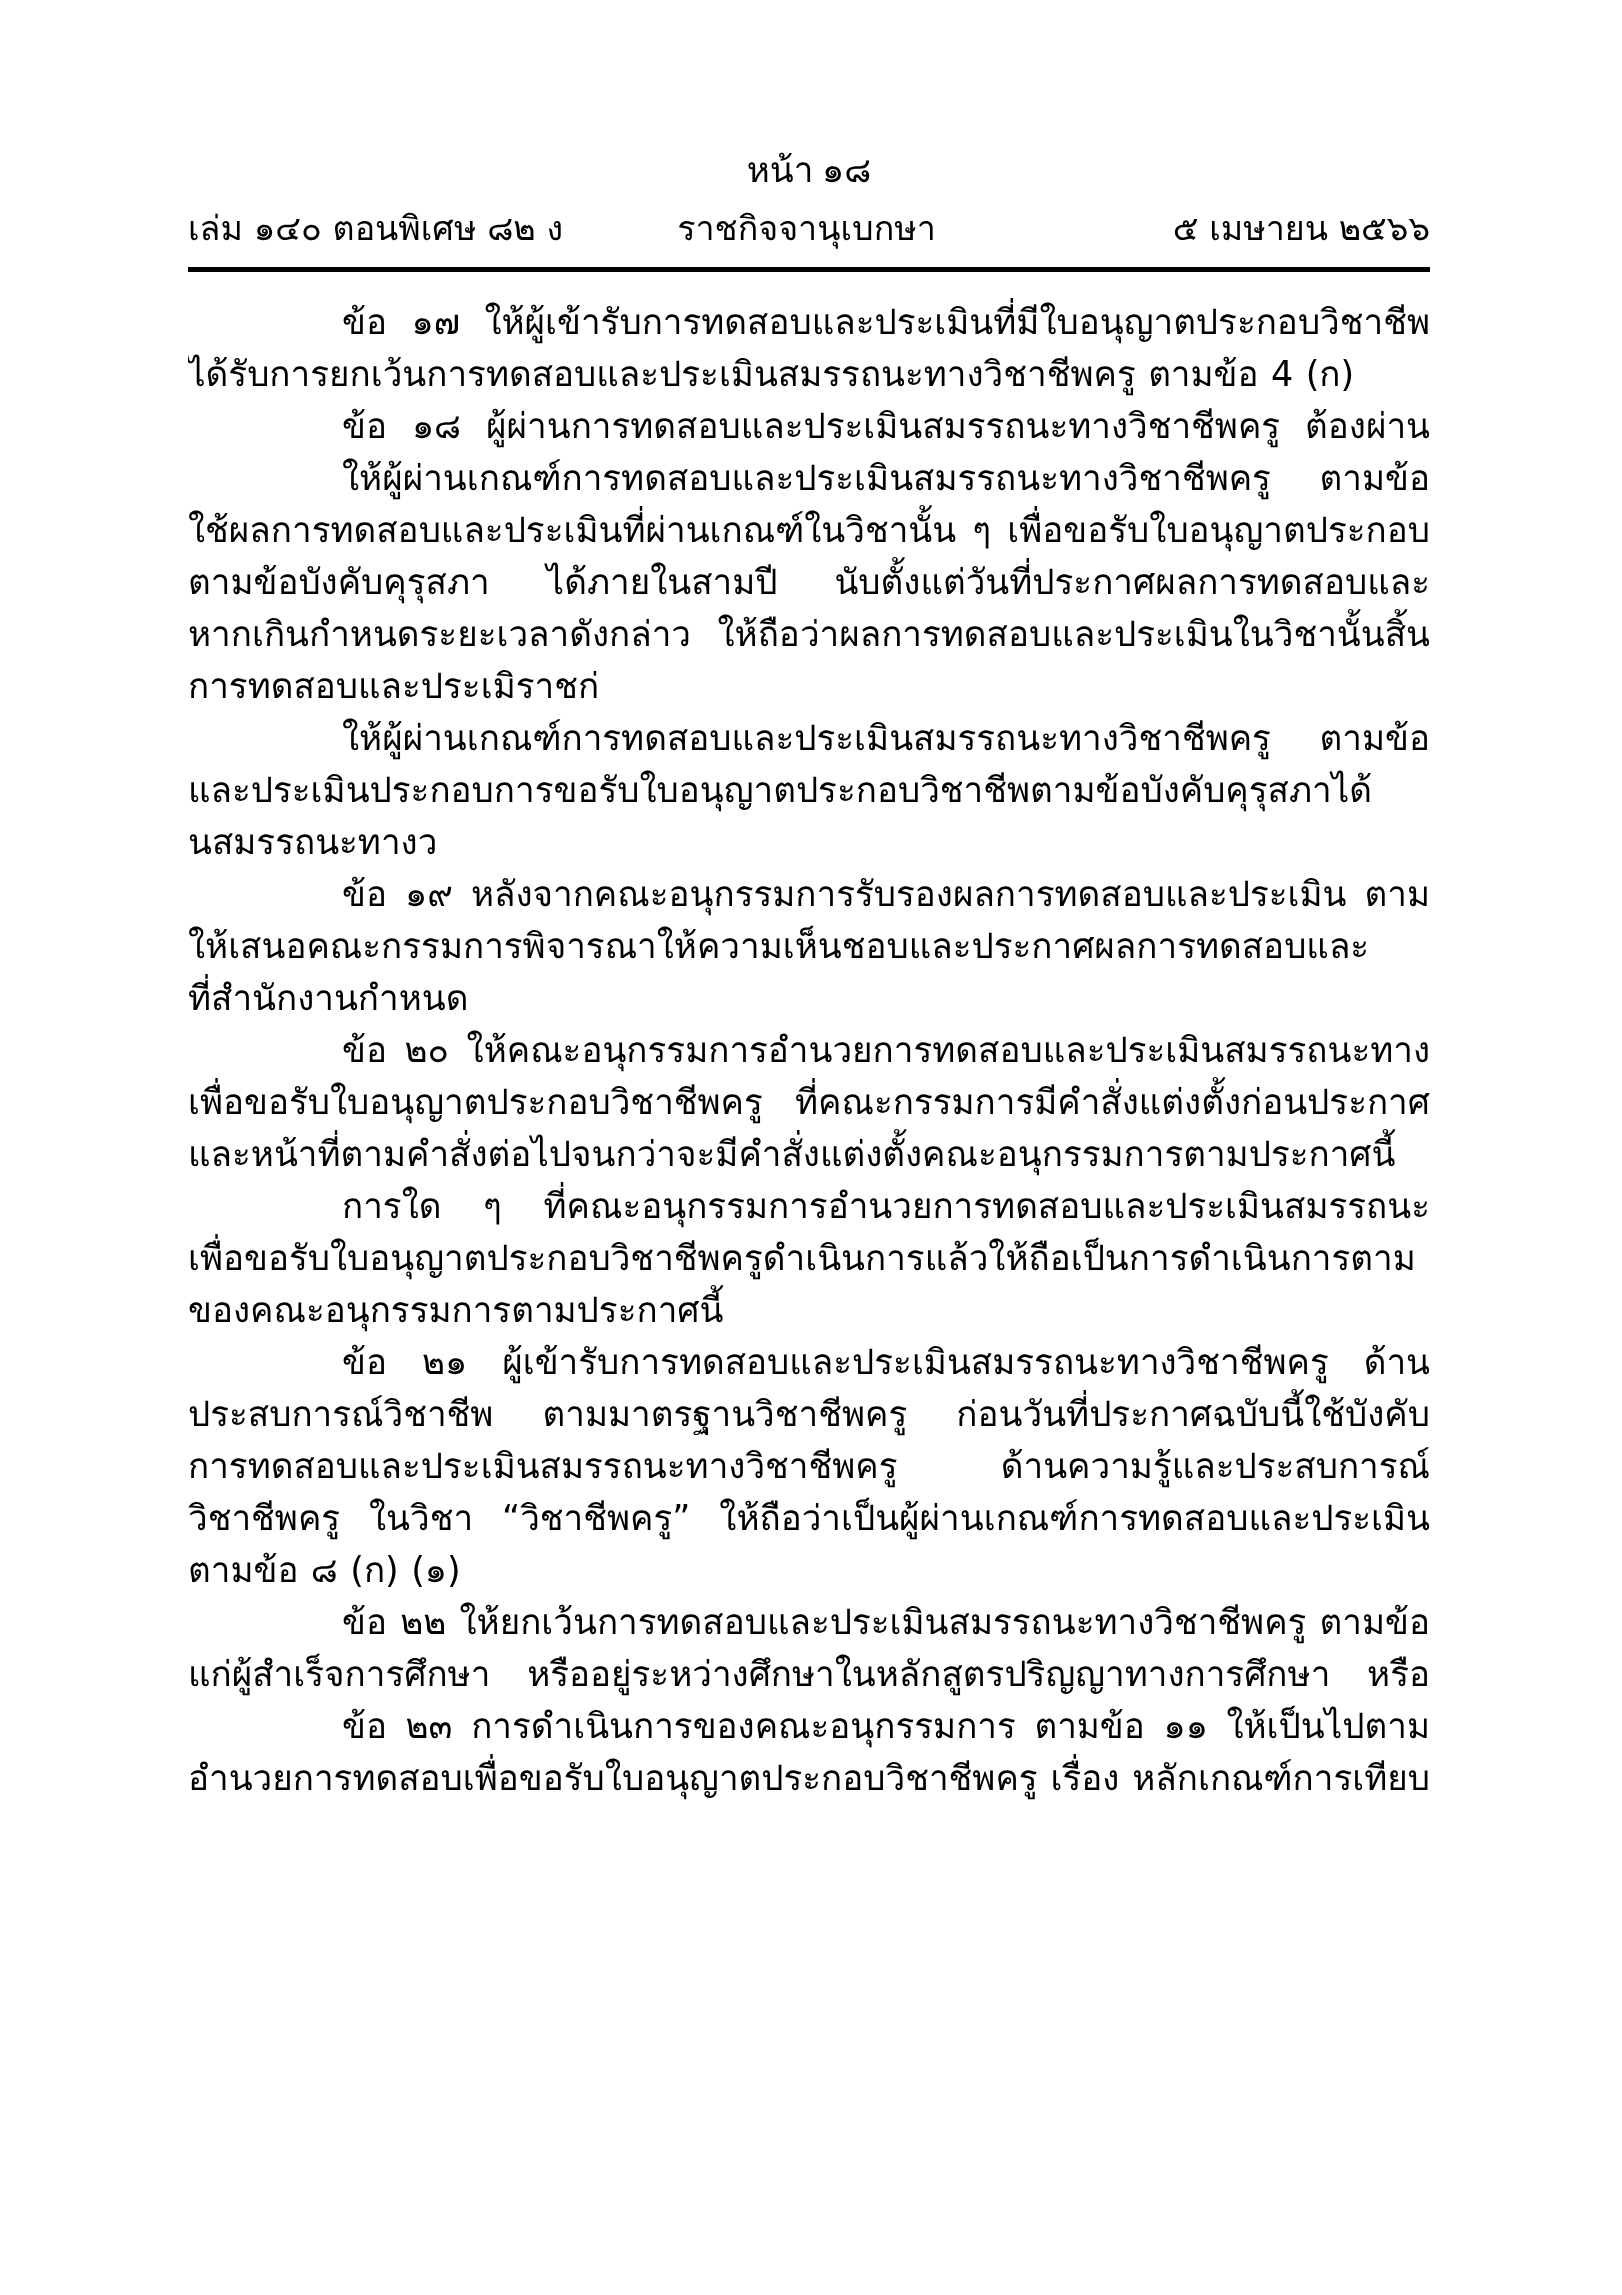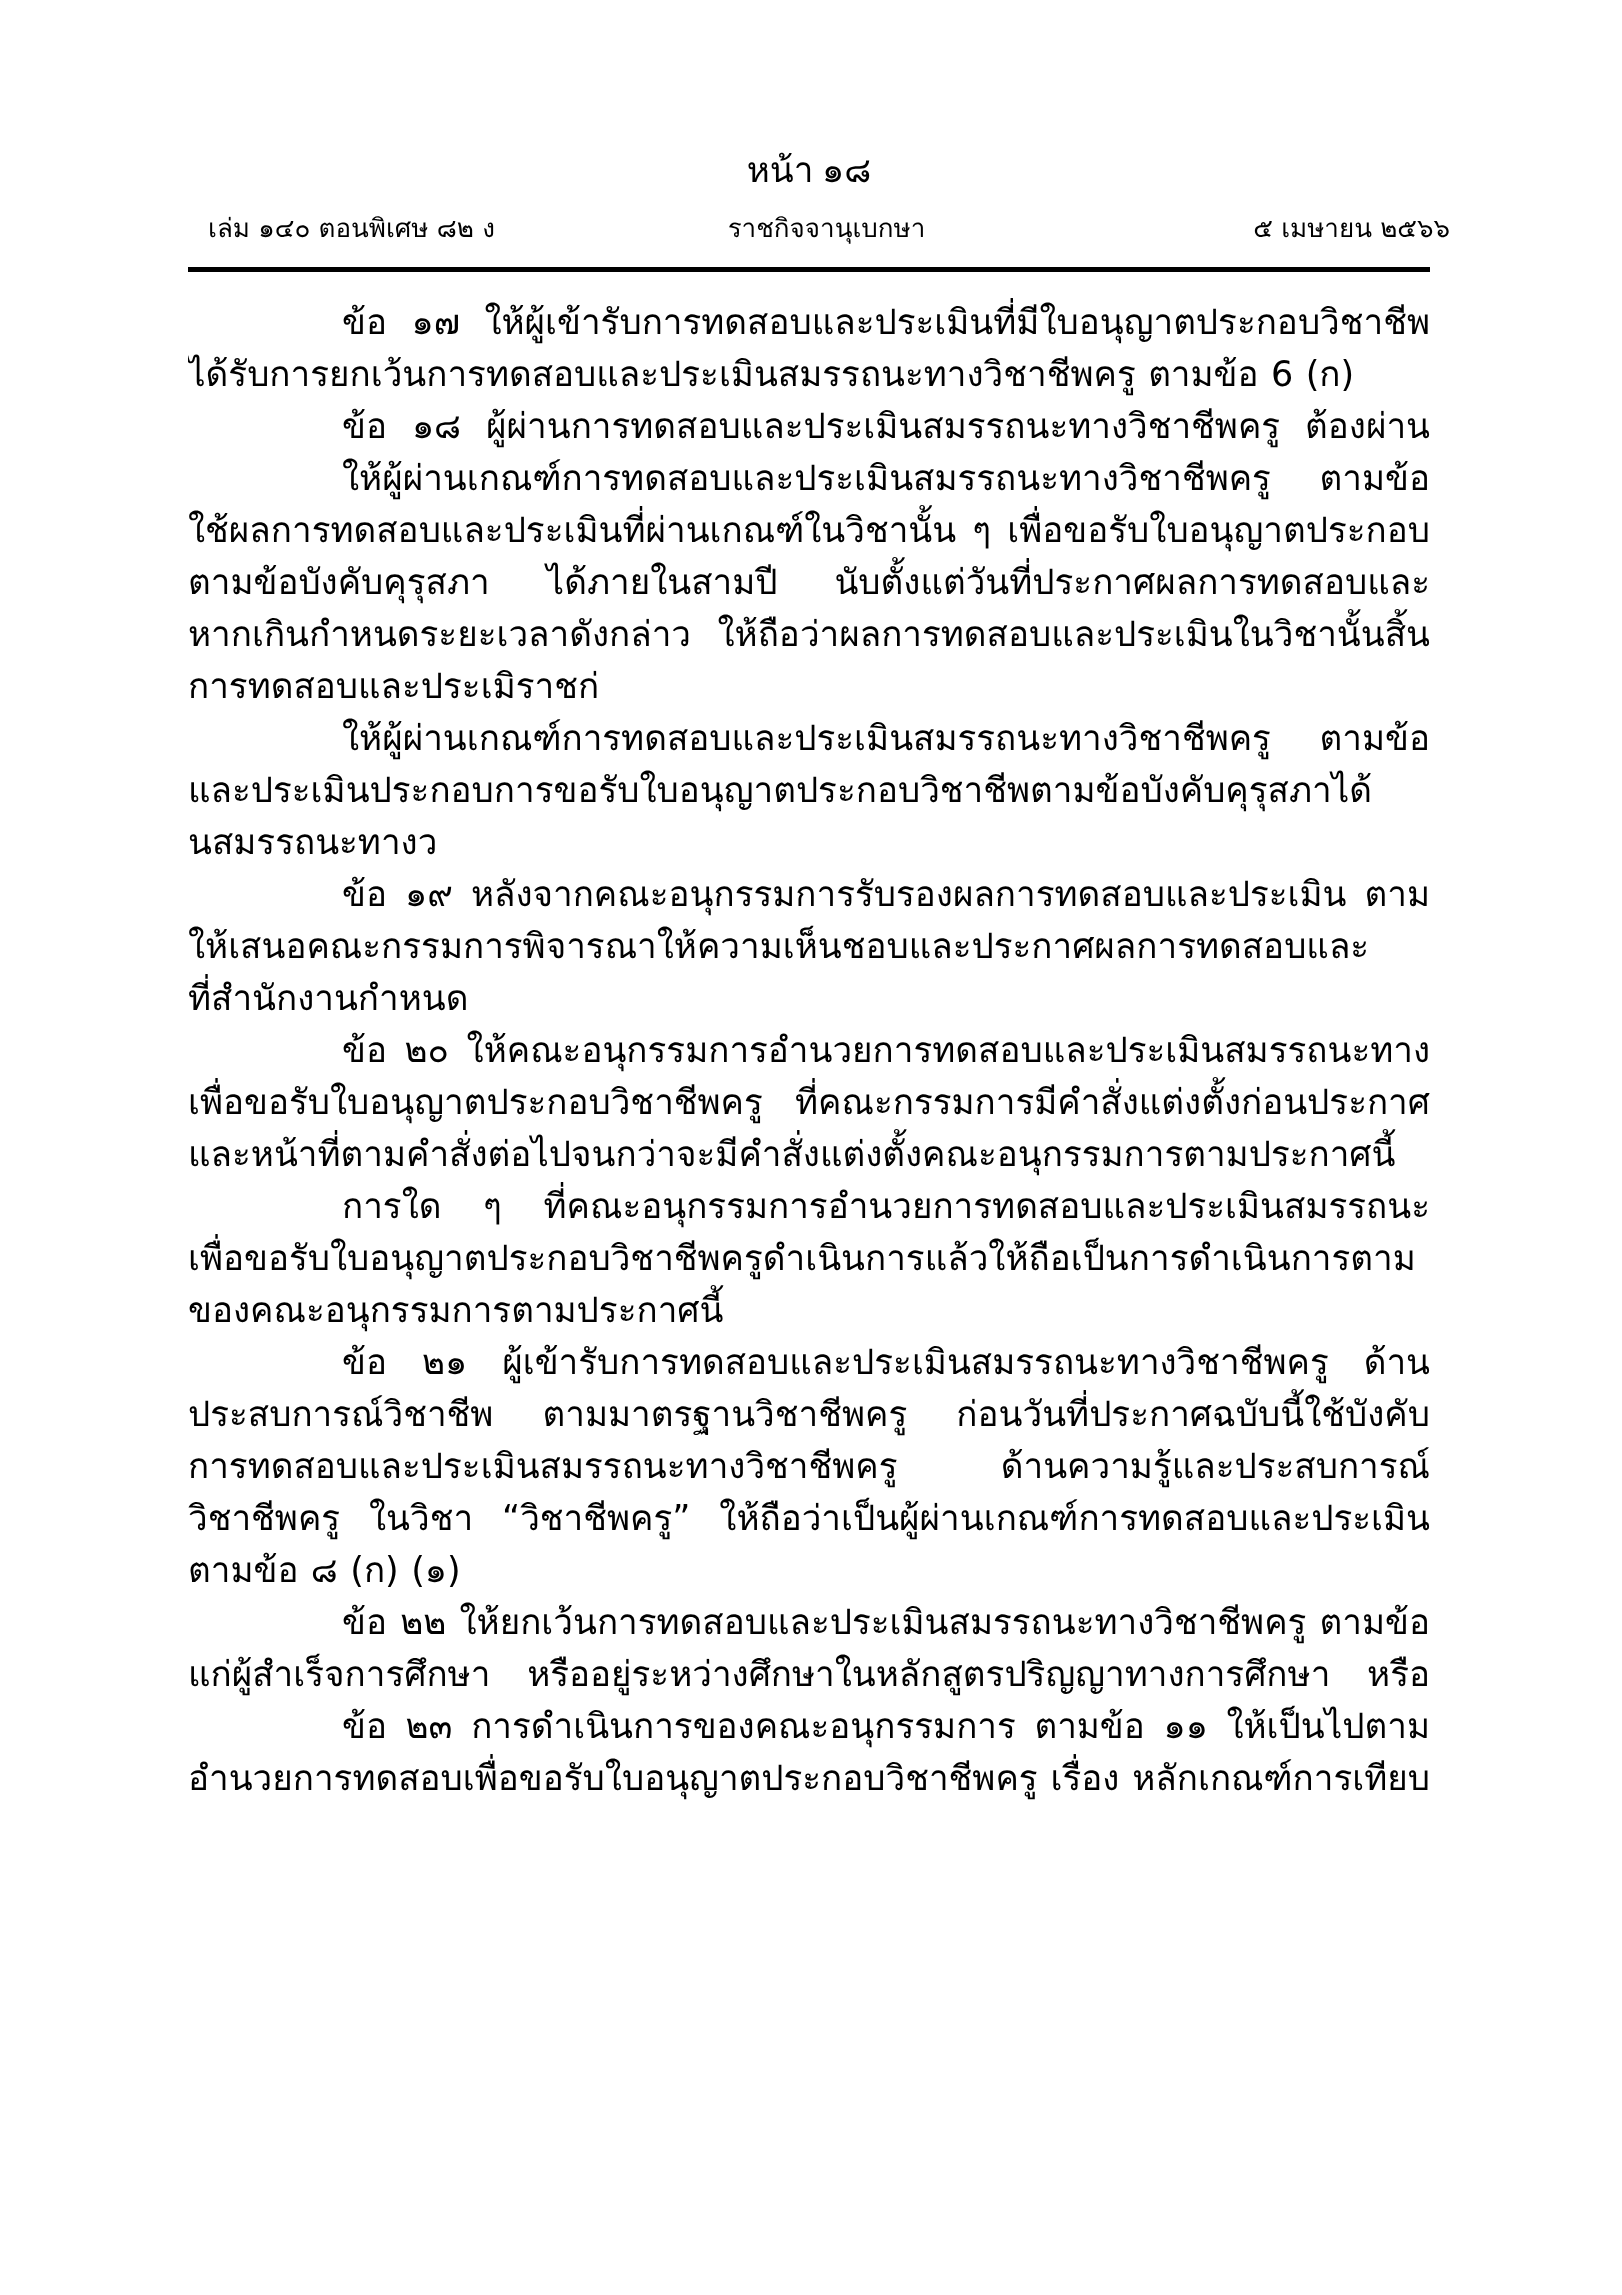--- a/index.html
+++ b/index.html
@@ -16,21 +16,21 @@
     position: absolute;
     top: 150px; left: 188px; width: 1242px;
     text-align: center;
     font-size: 35px; line-height: 41px;
     white-space: nowrap;
     font-family: Liberation Serif, serif;
   }
   .masthead {
     position: absolute;
     top: 207px; left: 188px; width: 1242px; height: 42px;
-    font-size: 26px; line-height: 42px; margin-left: 20px;
+    font-size: 34px; line-height: 42px;
   }
   .masthead .volume { position: absolute; left: 0; top: 0; white-space: nowrap; }
   .masthead .gazette { position: absolute; left: 0; right: 5px; top: 0; text-align: center; white-space: nowrap; }
   .masthead .date { position: absolute; right: 0; top: 0; white-space: nowrap; text-align: center; }
   .rule {
     position: absolute;
     top: 267px; left: 188px; width: 1242px; height: 5.2px;
     background: #000000;
   }
   .doc-body {
@@ -58,21 +58,21 @@
   <div class="masthead">
     <span class="volume">เล่ม ๑๔๐ ตอนพิเศษ ๘๒ ง</span>
     <span class="gazette">ราชกิจจานุเบกษา</span>
     <span class="date">๕ เมษายน ๒๕๖๖</span>
   </div>
 
   <div class="rule"></div>
 
   <div class="doc-body">
       <div class="line indent">ข้อ ๑๗ ให้ผู้เข้ารับการทดสอบและประเมินที่มีใบอนุญาตประกอบวิชาชีพครูจากต่างประเทศ</div>
-      <div class="line end">ได้รับการยกเว้นการทดสอบและประเมินสมรรถนะทางวิชาชีพครู ตามข้อ 6 (ก)</div>
+      <div class="line end">ได้รับการยกเว้นการทดสอบและประเมินสมรรถนะทางวิชาชีพครู ตามข้อ 4 (ก)</div>
       <div class="line indent">ข้อ ๑๘ ผู้ผ่านการทดสอบและประเมินสมรรถนะทางวิชาชีพครู ต้องผ่านเกณฑ์การทดสอบ</div>
       <div class="line indent">ให้ผู้ผ่านเกณฑ์การทดสอบและประเมินสมรรถนะทางวิชาชีพครู ตามข้อ ๘ (ก) ในวิชาใด ๆ</div>
       <div class="line">ใช้ผลการทดสอบและประเมินที่ผ่านเกณฑ์ในวิชานั้น ๆ เพื่อขอรับใบอนุญาตประกอบวิชาชีพ</div>
       <div class="line">ตามข้อบังคับคุรุสภา ได้ภายในสามปี นับตั้งแต่วันที่ประกาศผลการทดสอบและประเมิน</div>
       <div class="line">หากเกินกำหนดระยะเวลาดังกล่าว ให้ถือว่าผลการทดสอบและประเมินในวิชานั้นสิ้นสุดลง ต้องเข้ารับ</div>
       <div class="line end">การทดสอบและประเมิราชก่</div>
       <div class="line indent">ให้ผู้ผ่านเกณฑ์การทดสอบและประเมินสมรรถนะทางวิชาชีพครู ตามข้อ ๘ (ข) ใช้ผลการทดสอบ</div>
       <div class="line">และประเมินประกอบการขอรับใบอนุญาตประกอบวิชาชีพตามข้อบังคับคุรุสภาได้ โดยไม่มี</div>
       <div class="line end">นสมรรถนะทางว</div>
       <div class="line indent">ข้อ ๑๙ หลังจากคณะอนุกรรมการรับรองผลการทดสอบและประเมิน ตามข้อ ๑๖ แล้ว</div>

